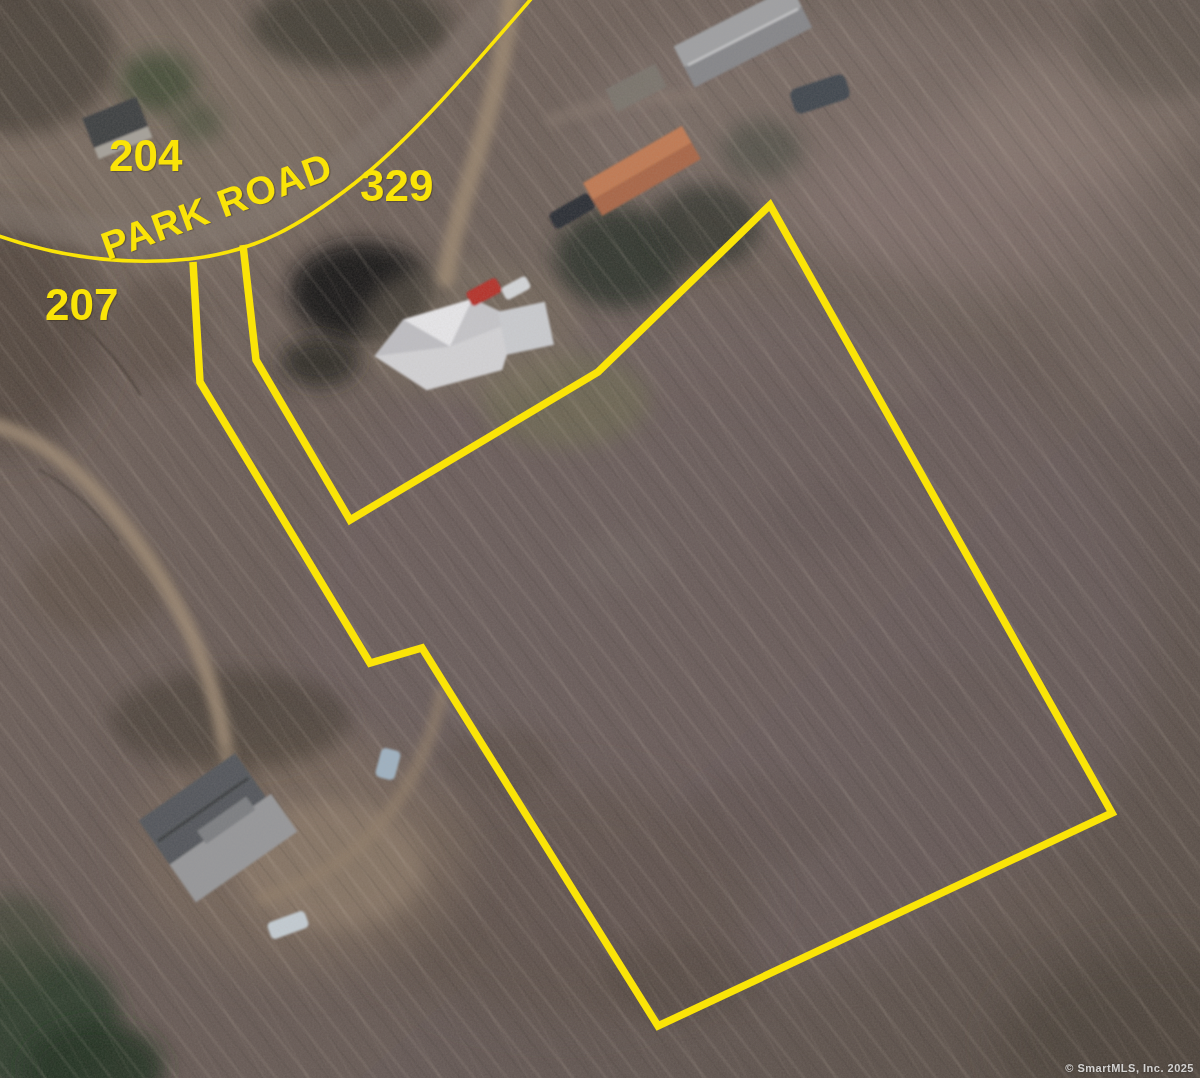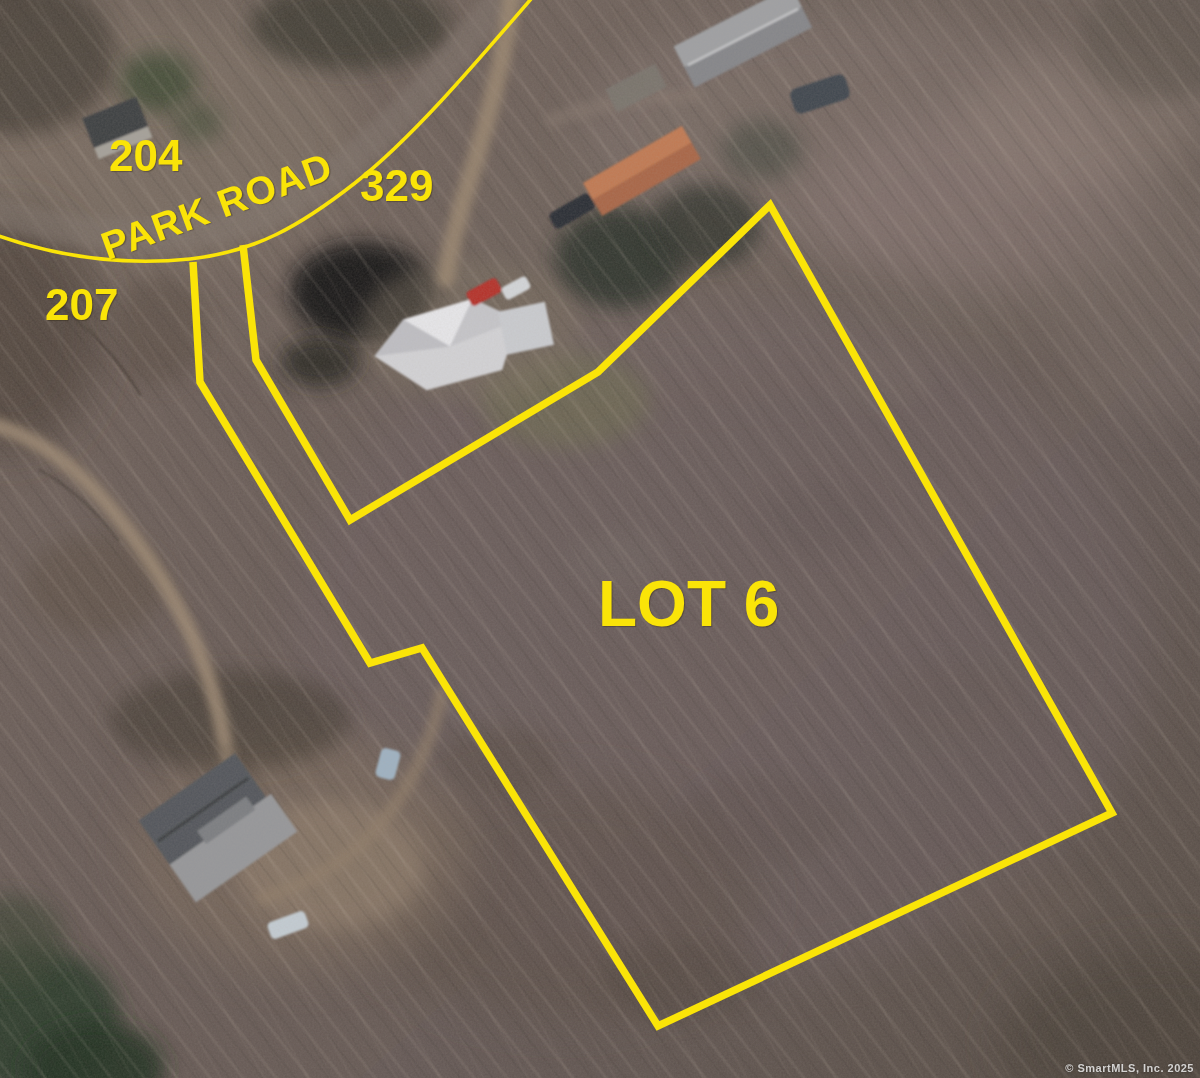--- a/index.html
+++ b/index.html
@@ -227,16 +227,15 @@
 
   <svg class="layer" viewBox="0 0 1200 1078" aria-hidden="true">
     <path class="annot-line" stroke-width="3.6" d="M -4 235 C 55 256, 120 266, 190 259 C 255 252, 300 226, 355 183 C 410 140, 470 70, 537 -8"></path>
     <polyline class="annot-line" stroke-width="7.5" stroke-miterlimit="6" stroke-linejoin="miter" points="193,262 200,382 370,663 422,648 658,1026 1112,813 770,205 598,372 350,520 256,360 243,245"></polyline>
   </svg>
 
   <div class="lbl num" id="lbl-204">204</div>
   <div class="lbl num" id="lbl-197">329</div>
   <div class="lbl num" id="lbl-207">207</div>
   <div class="lbl" id="lbl-road">PARK ROAD</div>
-  <div class="lbl" id="lbl-lot">LOT 6</div>
 
   <div id="watermark">© SmartMLS, Inc. 2025</div>
 </div>
 
 </body></html>

